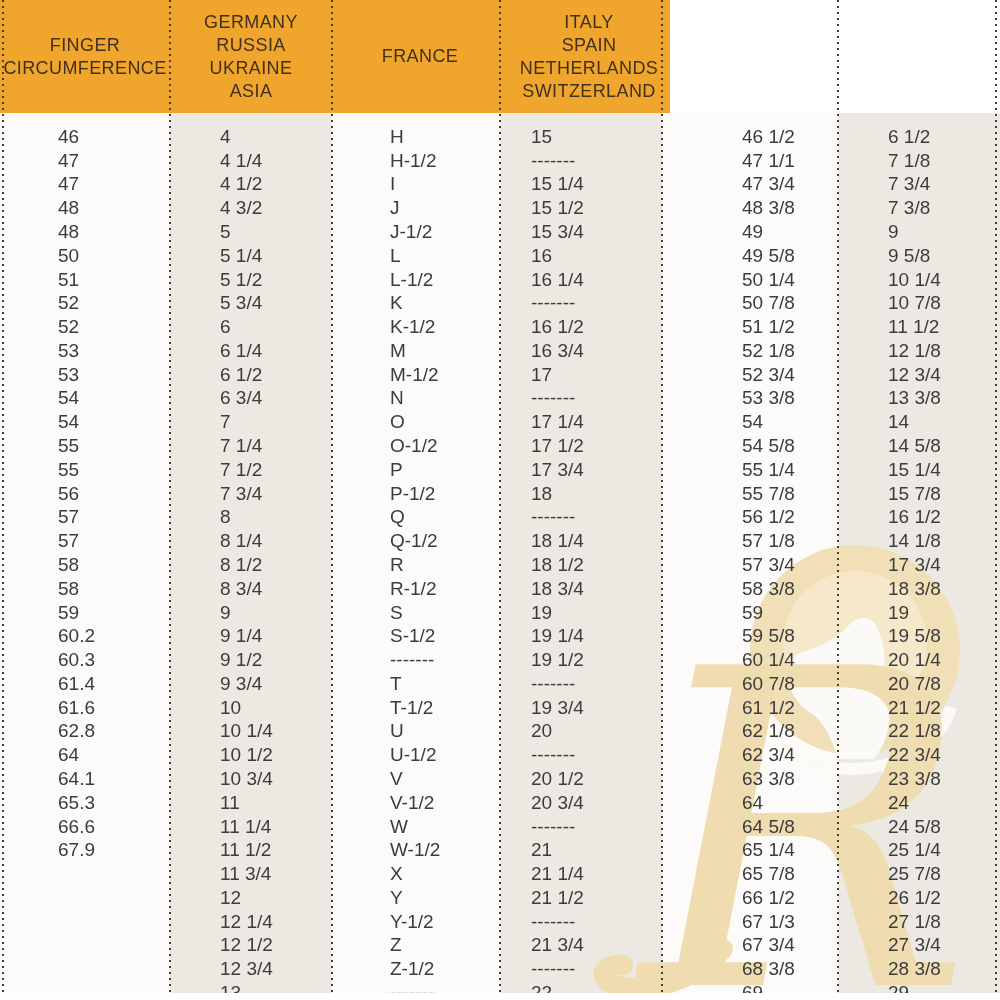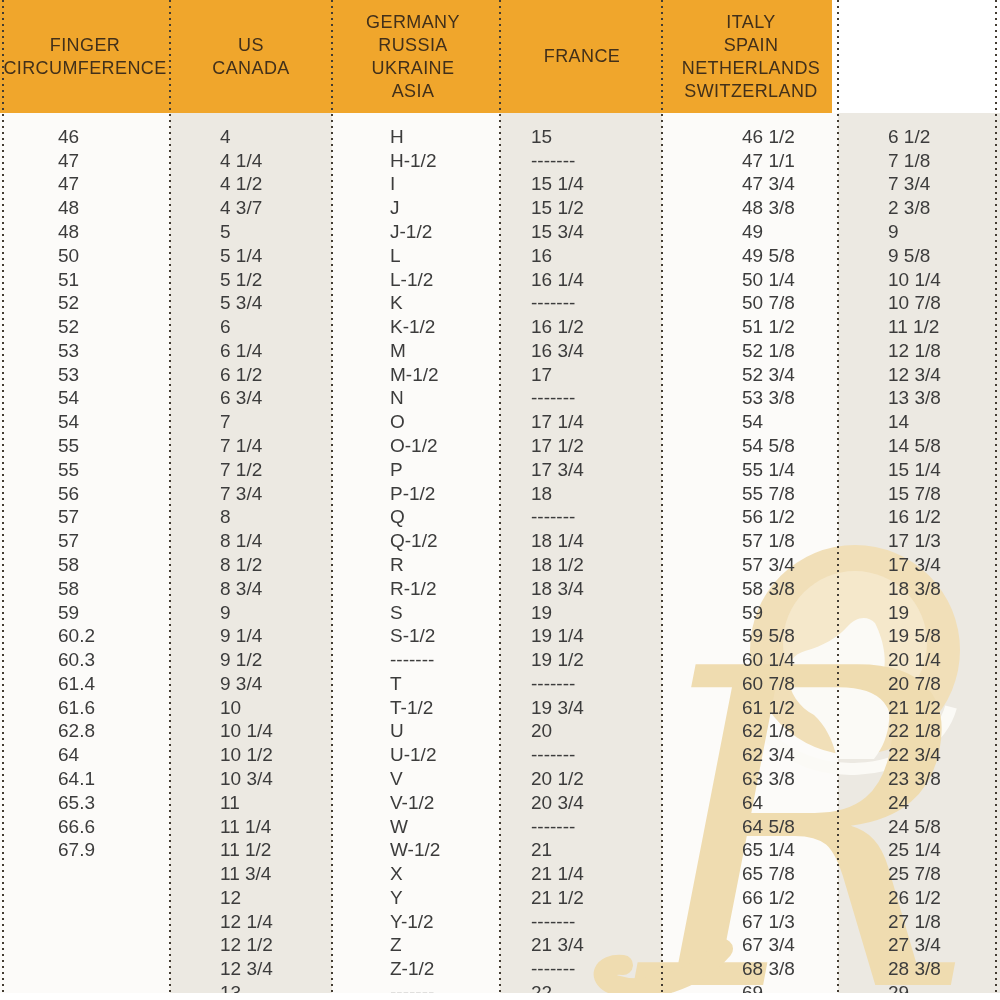--- a/index.html
+++ b/index.html
@@ -50,24 +50,20 @@
 </style>
 </head>
 <body>
 
 <div class="page">
 
   <div class="header-row">
       <div class="header-cell" style="width: 170px;">
         <div>FINGER</div>
         <div>CIRCUMFERENCE</div>
-      </div>
-      <div class="header-cell" style="width: 162px;">
-        <div>US</div>
-        <div>CANADA</div>
       </div>
       <div class="header-cell" style="width: 162px;">
         <div>GERMANY</div>
         <div>RUSSIA</div>
         <div>UKRAINE</div>
         <div>ASIA</div>
       </div>
       <div class="header-cell" style="width: 176px;">
         <div>FRANCE</div>
       </div>
@@ -140,21 +136,21 @@
           <div class="cell"></div>
           <div class="cell"></div>
           <div class="cell"></div>
           <div class="cell"></div>
           <div class="cell"></div>
         </div>
         <div class="text-col" style="left: 170px; width: 162px; padding-left: 50px;">
           <div class="cell">4</div>
           <div class="cell">4 1/4</div>
           <div class="cell">4 1/2</div>
-          <div class="cell">4 3/7</div>
+          <div class="cell">4 3/2</div>
           <div class="cell">5</div>
           <div class="cell">5 1/4</div>
           <div class="cell">5 1/2</div>
           <div class="cell">5 3/4</div>
           <div class="cell">6</div>
           <div class="cell">6 1/4</div>
           <div class="cell">6 1/2</div>
           <div class="cell">6 3/4</div>
           <div class="cell">7</div>
           <div class="cell">7 1/4</div>
@@ -296,35 +292,35 @@
           <div class="cell">66 1/2</div>
           <div class="cell">67 1/3</div>
           <div class="cell">67 3/4</div>
           <div class="cell">68 3/8</div>
           <div class="cell">69</div>
         </div>
         <div class="text-col" style="left: 838px; width: 162px; padding-left: 50px;">
           <div class="cell">6 1/2</div>
           <div class="cell">7 1/8</div>
           <div class="cell">7 3/4</div>
-          <div class="cell">2 3/8</div>
+          <div class="cell">7 3/8</div>
           <div class="cell">9</div>
           <div class="cell">9 5/8</div>
           <div class="cell">10 1/4</div>
           <div class="cell">10 7/8</div>
           <div class="cell">11 1/2</div>
           <div class="cell">12 1/8</div>
           <div class="cell">12 3/4</div>
           <div class="cell">13 3/8</div>
           <div class="cell">14</div>
           <div class="cell">14 5/8</div>
           <div class="cell">15 1/4</div>
           <div class="cell">15 7/8</div>
           <div class="cell">16 1/2</div>
-          <div class="cell">17 1/3</div>
+          <div class="cell">14 1/8</div>
           <div class="cell">17 3/4</div>
           <div class="cell">18 3/8</div>
           <div class="cell">19</div>
           <div class="cell">19 5/8</div>
           <div class="cell">20 1/4</div>
           <div class="cell">20 7/8</div>
           <div class="cell">21 1/2</div>
           <div class="cell">22 1/8</div>
           <div class="cell">22 3/4</div>
           <div class="cell">23 3/8</div>

